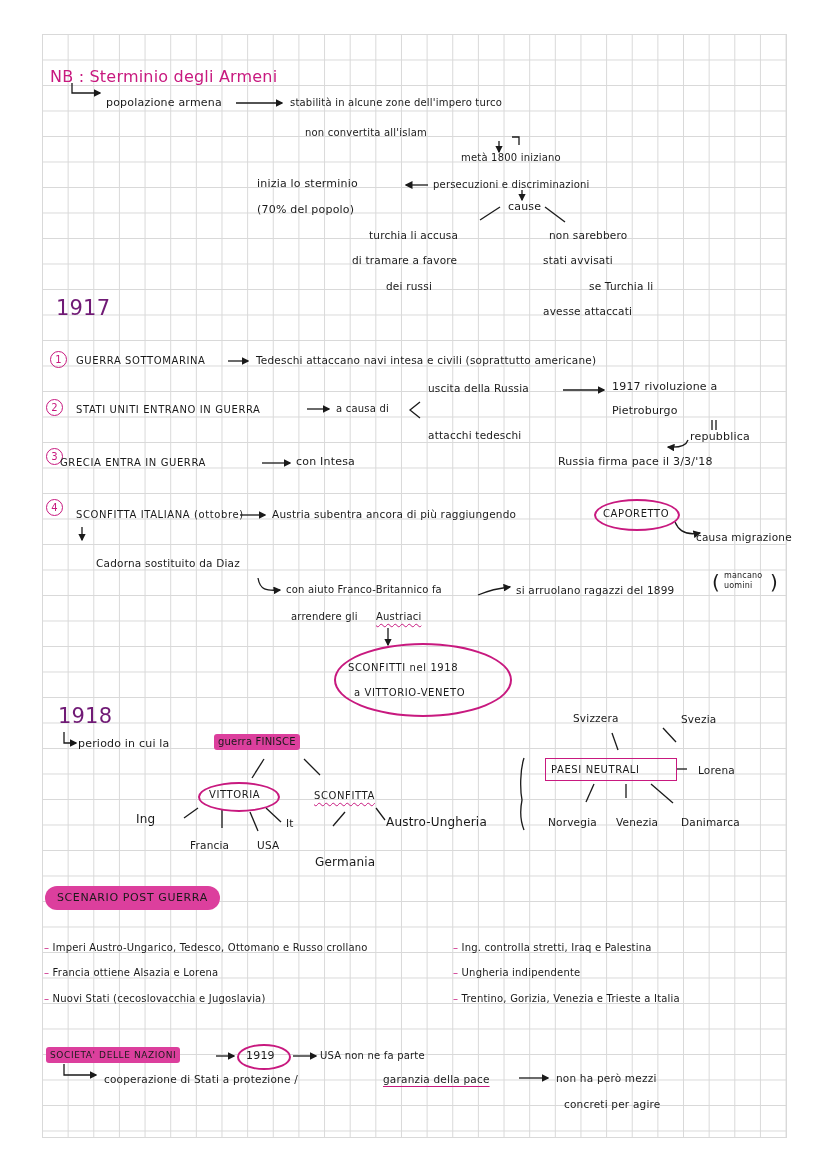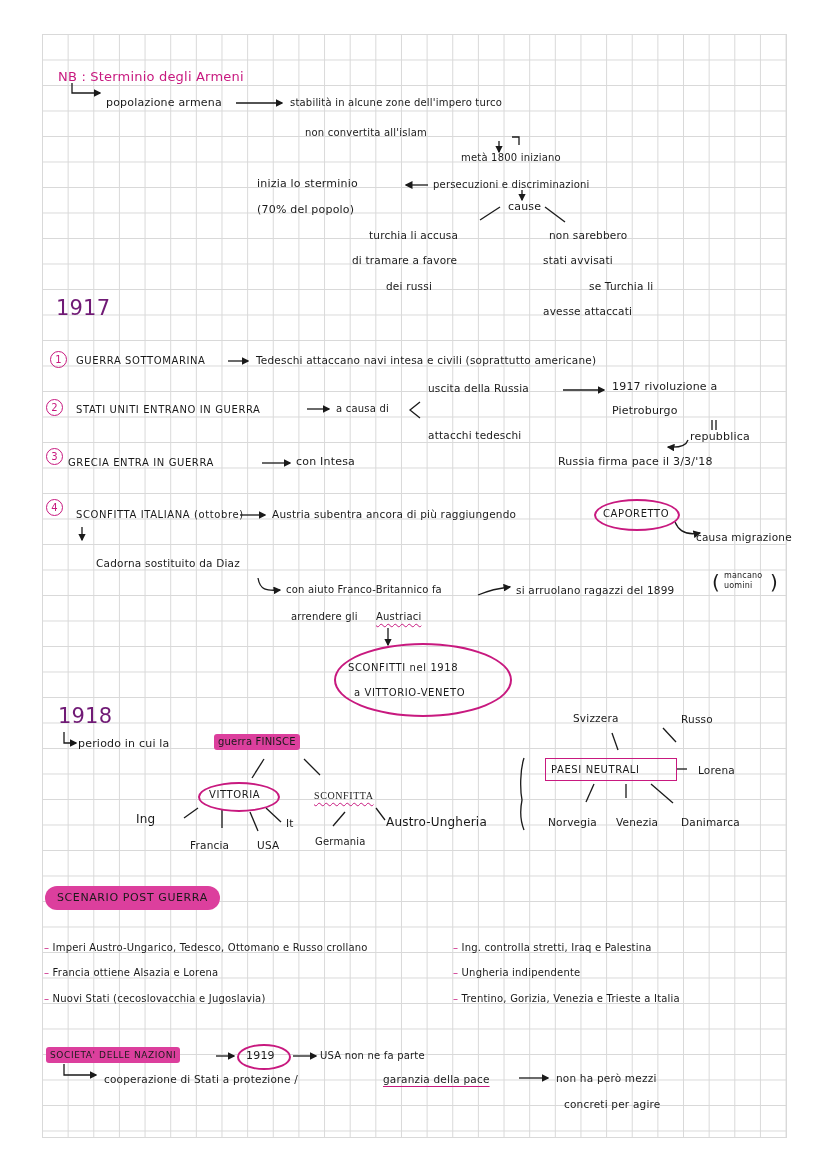--- a/index.html
+++ b/index.html
@@ -83,21 +83,21 @@
     <path d="M626,784 L626,798"></path>
     <path d="M651,784 L673,803"></path>
 
     <path d="M216,1056 L234,1056" marker-end="url(#ah)"></path>
     <path d="M293,1056 L316,1056" marker-end="url(#ah)"></path>
     <path d="M64,1064 L64,1075 L96,1075" marker-end="url(#ah)"></path>
     <path d="M519,1078 L548,1078" marker-end="url(#ah)"></path>
   </g>
 </svg>
 
-<div class="t pink" style="left:58px;top:70px;font-size:13px;">NB : Sterminio degli Armeni</div>
+<div class="t pink" style="left:50px;top:70px;font-size:16px;">NB : Sterminio degli Armeni</div>
 <div class="t" style="left:106px;top:96px;">popolazione armena</div>
 <div class="t" style="left:290px;top:96px;font-size:10px;">stabilità in alcune zone dell'impero turco</div>
 <div class="t" style="left:305px;top:126px;font-size:10px;">non convertita all'islam</div>
 <div class="t" style="left:461px;top:151px;font-size:10px;">metà 1800 iniziano</div>
 <div class="t" style="left:257px;top:177px;">inizia lo sterminio</div>
 <div class="t" style="left:433px;top:178px;font-size:10px;">persecuzioni e discriminazioni</div>
 <div class="t" style="left:257px;top:203px;">(70% del popolo)</div>
 <div class="t" style="left:508px;top:200px;">cause</div>
 <div class="t" style="left:369px;top:228px;font-size:10.5px;">turchia li accusa</div>
 <div class="t" style="left:352px;top:253px;font-size:10.5px;">di tramare a favore</div>
@@ -118,21 +118,21 @@
 <div class="t" style="left:612px;top:404px;">Pietroburgo</div>
 
 <div class="circle-num" style="left:46px;top:399px;">2</div>
 <div class="t caps" style="left:76px;top:403px;">STATI UNITI ENTRANO IN GUERRA</div>
 <div class="t" style="left:336px;top:402px;font-size:10px;">a causa di</div>
 
 <div class="t" style="left:428px;top:428px;font-size:10.5px;">attacchi tedeschi</div>
 <div class="t" style="left:690px;top:430px;">repubblica</div>
 
 <div class="circle-num" style="left:46px;top:448px;">3</div>
-<div class="t caps" style="left:68px;top:456px;">GRECIA ENTRA IN GUERRA</div>
+<div class="t caps" style="left:60px;top:456px;">GRECIA ENTRA IN GUERRA</div>
 <div class="t" style="left:296px;top:455px;">con Intesa</div>
 <div class="t" style="left:558px;top:455px;">Russia firma pace il 3/3/'18</div>
 
 <div class="circle-num" style="left:46px;top:499px;">4</div>
 <div class="t caps" style="left:76px;top:508px;">SCONFITTA ITALIANA (ottobre)</div>
 <div class="t" style="left:272px;top:507px;font-size:10.5px;">Austria subentra ancora di più raggiungendo</div>
 <div class="oval" style="left:594px;top:499px;width:82px;height:28px;"></div>
 <div class="t caps" style="left:603px;top:507px;">CAPORETTO</div>
 <div class="t" style="left:696px;top:530px;font-size:10.5px;">causa migrazione</div>
 
@@ -156,28 +156,28 @@
 <div class="t" style="left:78px;top:737px;">periodo in cui la</div>
 <div class="t hl" style="left:214px;top:734px;font-size:10px;">guerra FINISCE</div>
 
 <div class="oval" style="left:198px;top:782px;width:78px;height:26px;"></div>
 <div class="t caps" style="left:209px;top:788px;">VITTORIA</div>
 <div class="t" style="left:136px;top:812px;font-size:12px;">Ing</div>
 <div class="t" style="left:190px;top:838px;font-size:10.5px;">Francia</div>
 <div class="t" style="left:257px;top:838px;font-size:10.5px;">USA</div>
 <div class="t" style="left:286px;top:816px;font-size:10.5px;">It</div>
 
-<div class="t caps wavy" style="left:314px;top:789px;font-family:Liberation Serif, serif;">SCONFITTA</div>
-<div class="t" style="left:315px;top:835px;font-size:10px;">Germania</div>
+<div class="t caps wavy" style="left:314px;top:789px;">SCONFITTA</div>
+<div class="t" style="left:315px;top:855px;font-size:12px;">Germania</div>
 <div class="t" style="left:386px;top:815px;font-size:12px;">Austro-Ungheria</div>
 
 <div class="box" style="left:545px;top:758px;width:130px;height:21px;"></div>
 <div class="t caps" style="left:551px;top:763px;">PAESI NEUTRALI</div>
 <div class="t" style="left:573px;top:711px;font-size:10.5px;text-align:center;">Svizzera</div>
-<div class="t" style="left:681px;top:712px;font-size:10.5px;">Russo</div>
+<div class="t" style="left:681px;top:712px;font-size:10.5px;">Svezia</div>
 <div class="t" style="left:698px;top:763px;font-size:10.5px;">Lorena</div>
 <div class="t" style="left:681px;top:815px;font-size:10.5px;">Danimarca</div>
 <div class="t" style="left:616px;top:815px;font-size:10.5px;">Venezia</div>
 <div class="t" style="left:548px;top:815px;font-size:10.5px;">Norvegia</div>
 
 <div class="t hl caps" style="left:45px;top:886px;padding:5px 12px;font-size:11px;border-radius:12px;">SCENARIO POST GUERRA</div>
 
 <div class="t" style="left:44px;top:941px;font-size:10px;"><span class="pink">– </span><span>Imperi Austro-Ungarico, Tedesco, Ottomano e Russo crollano</span></div>
 <div class="t" style="left:44px;top:966px;font-size:10px;"><span class="pink">– </span><span>Francia ottiene Alsazia e Lorena</span></div>
 <div class="t" style="left:44px;top:992px;font-size:10px;"><span class="pink">– </span><span>Nuovi Stati (cecoslovacchia e Jugoslavia)</span></div>

